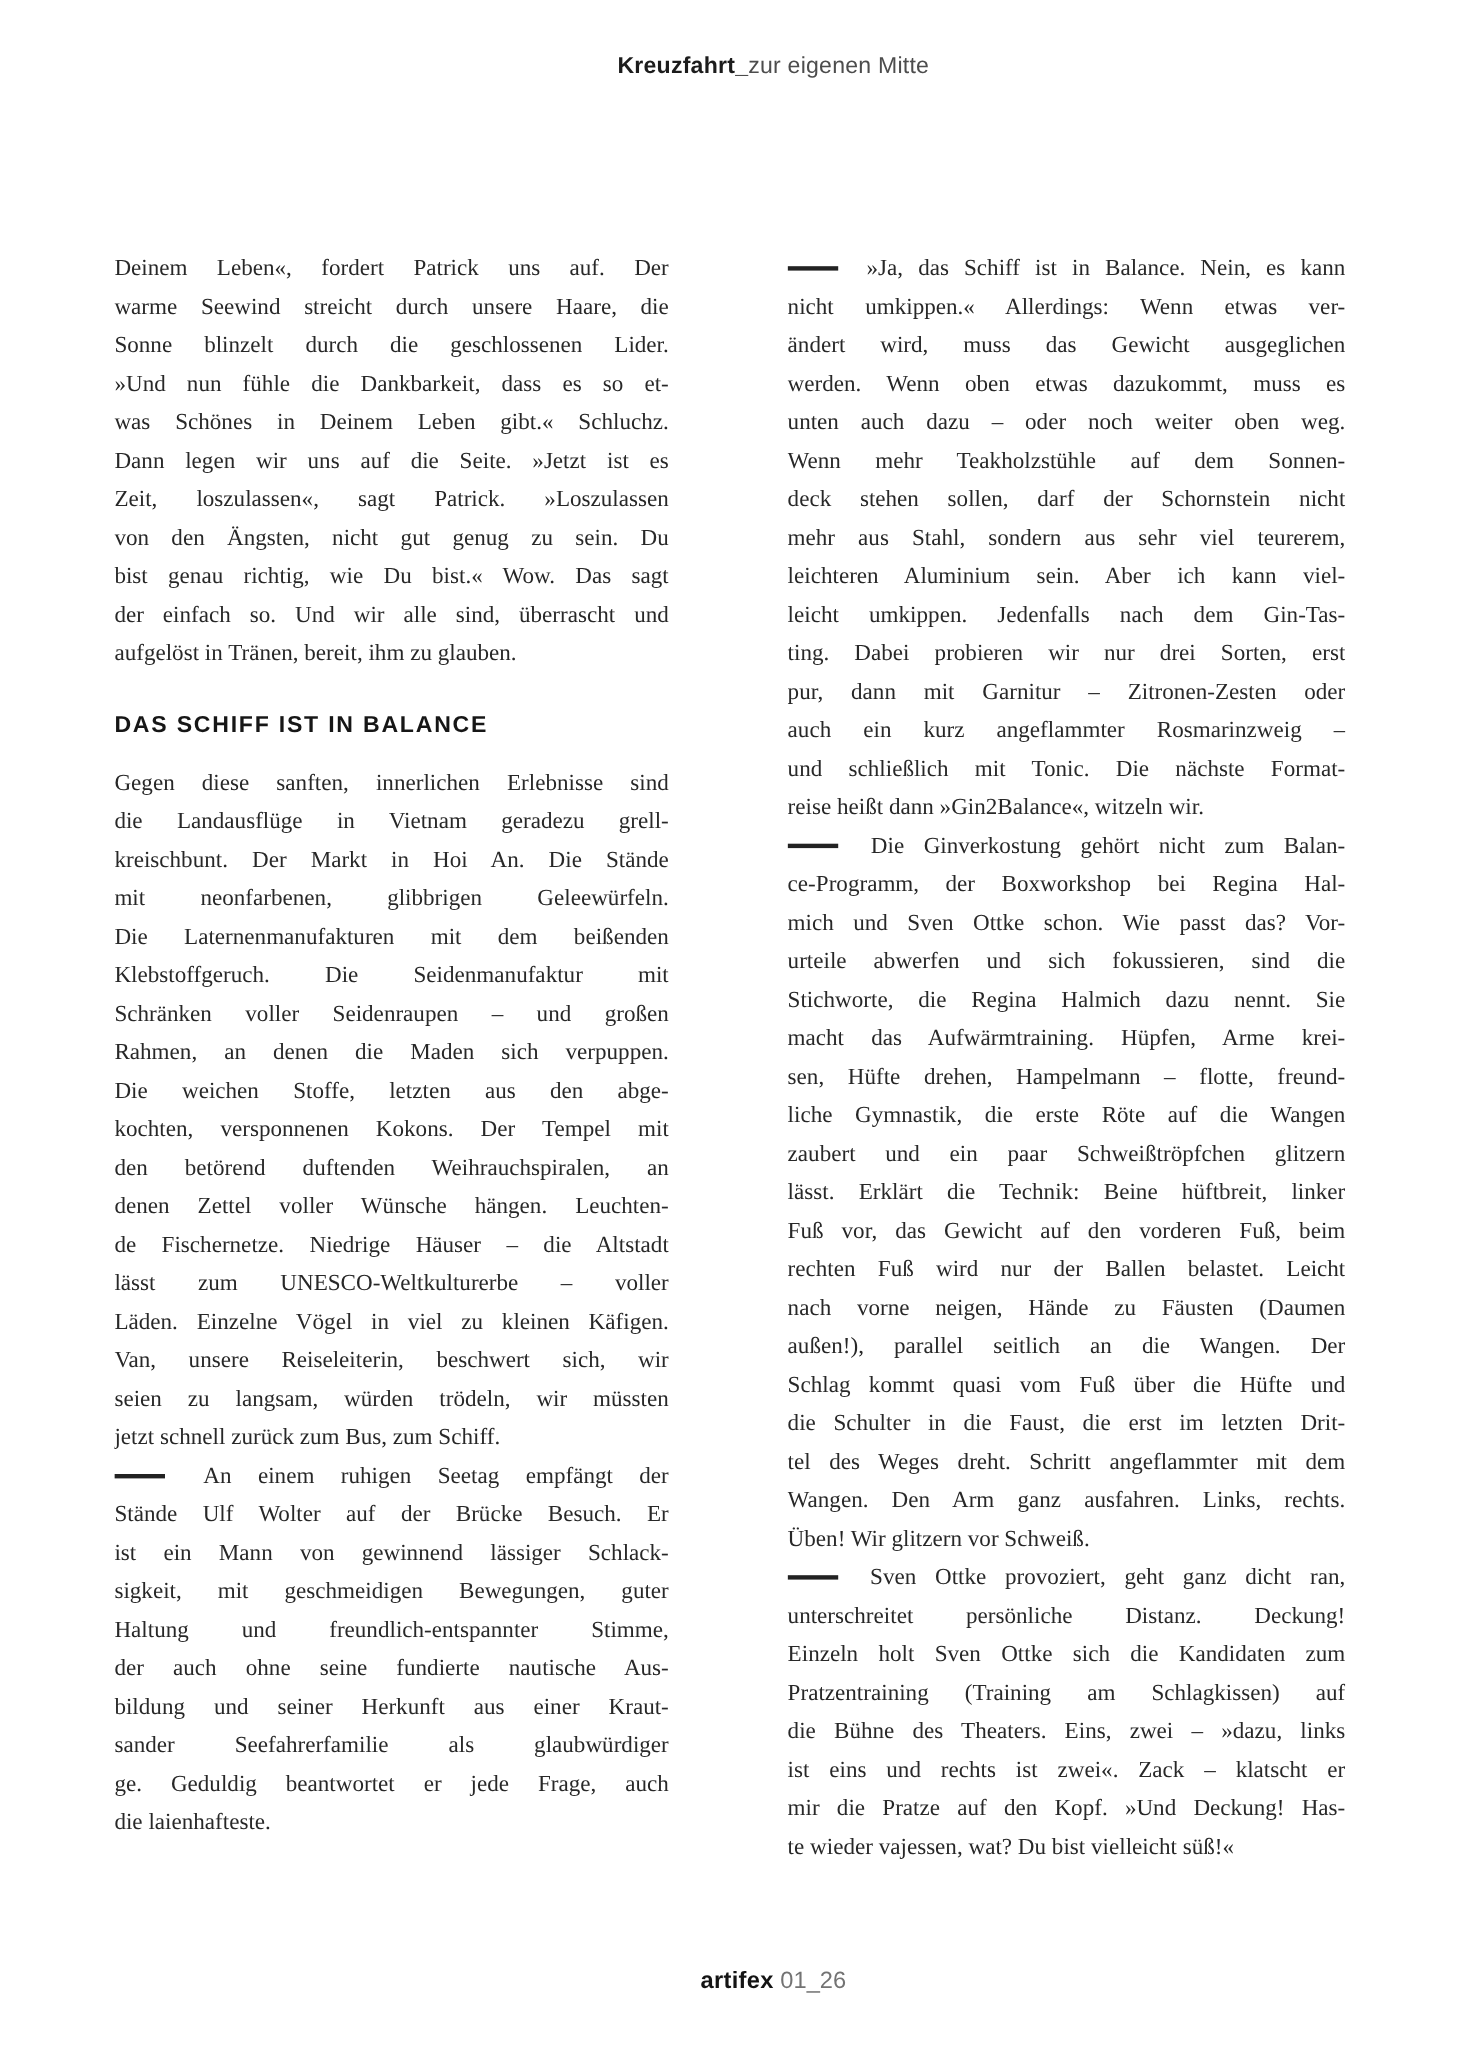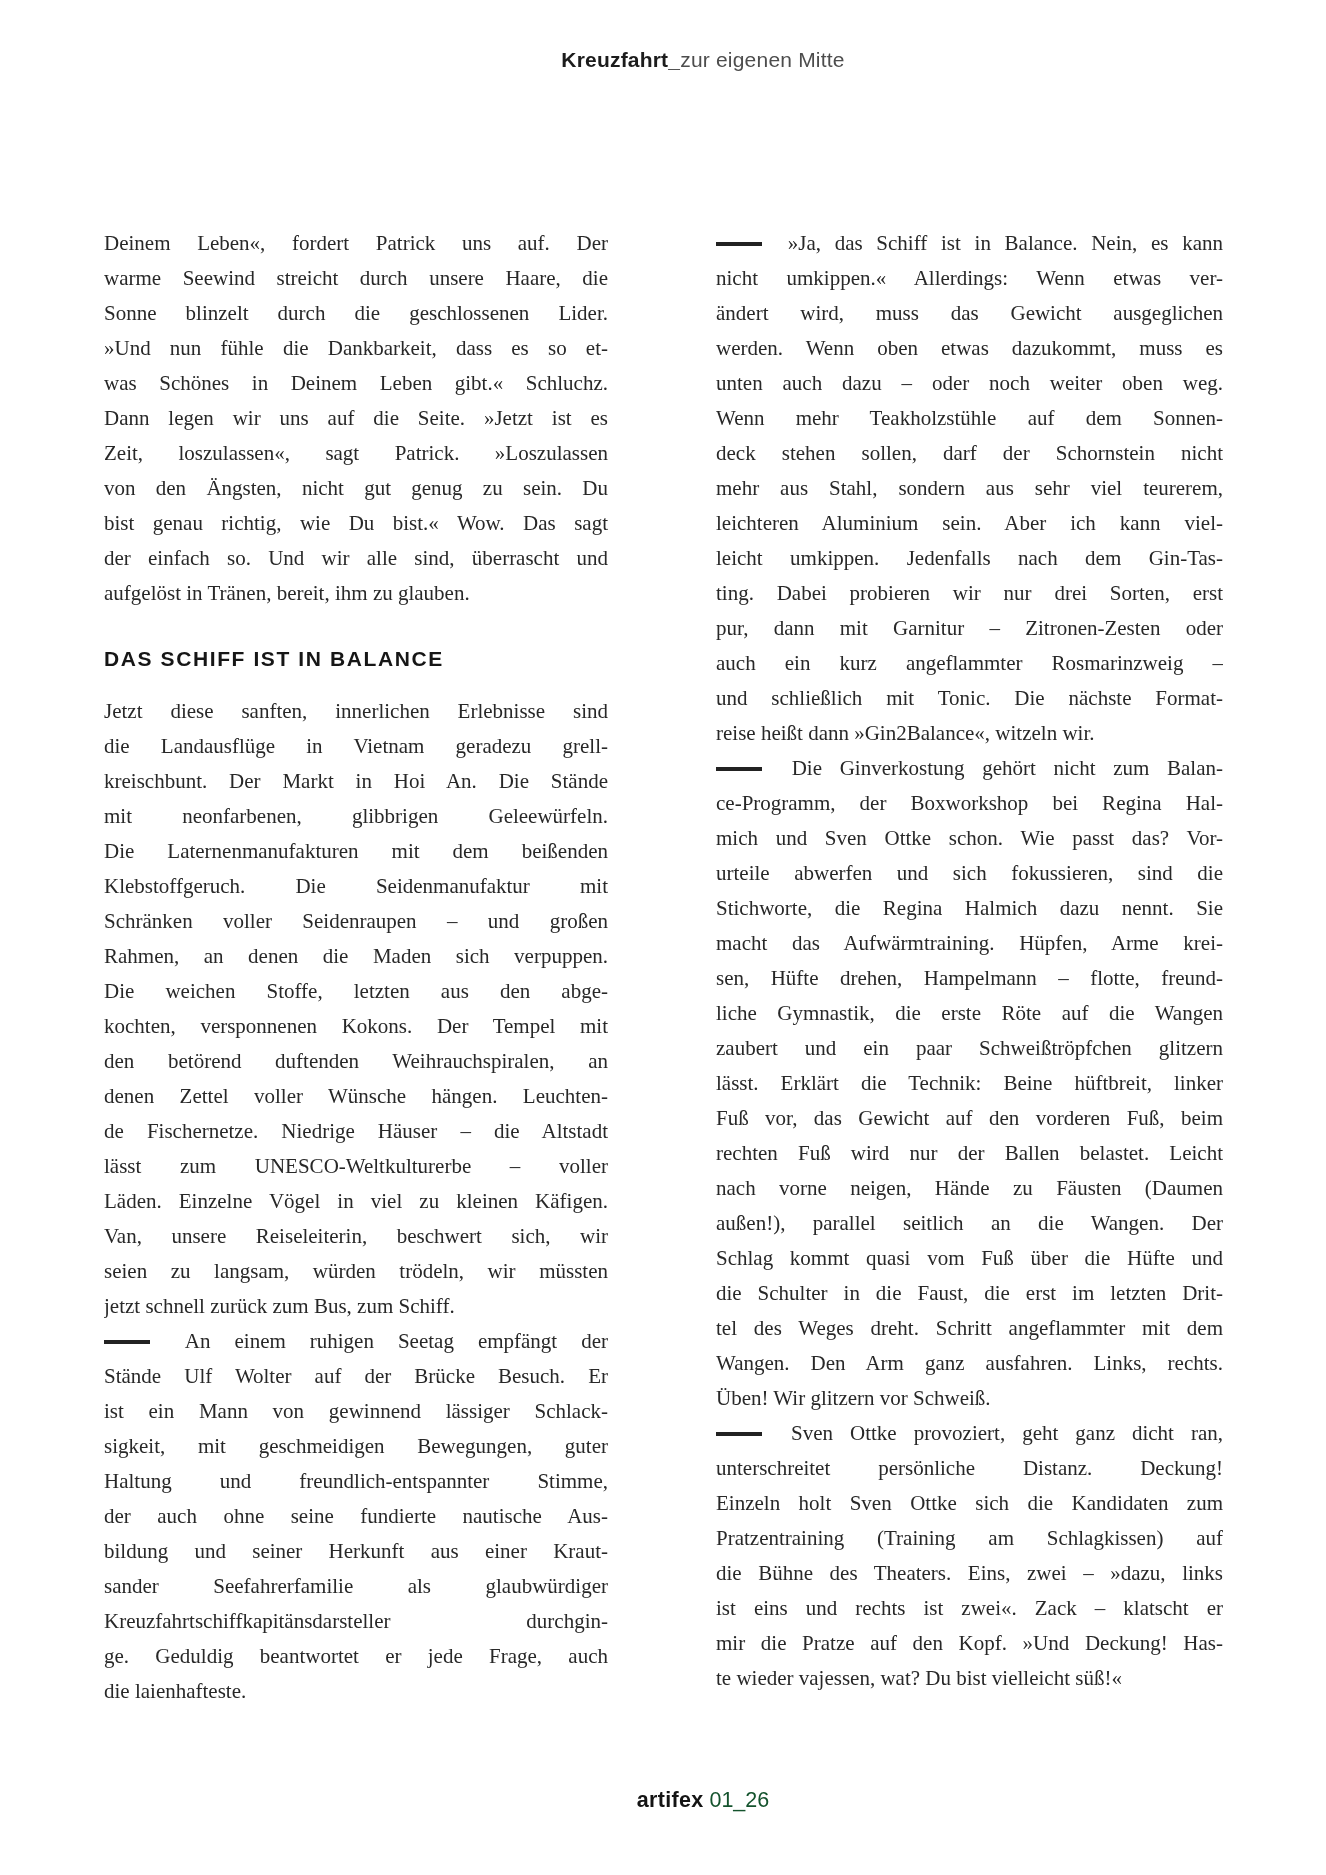--- a/index.html
+++ b/index.html
@@ -71,21 +71,21 @@
   .folio {
     position: absolute;
     top: 1788px;
     left: 0;
     width: 100%;
     text-align: center;
     font-family: "Liberation Sans", sans-serif;
     font-size: 21.5px;
   }
   .folio .brand { font-weight: bold; color: #141414; letter-spacing: 0.3px; }
-  .folio .issue { font-weight: normal; color: #14532d; margin-left: 6px; }
+  .folio .issue { font-weight: normal; color: #737373; margin-left: 6px; }
 </style>
 </head>
 <body>
 
 <div class="page">
 
   <div class="running-head">
     <span class="rh-bold">Kreuzfahrt_</span><span class="rh-light">zur eigenen Mitte</span>
   </div>
 
@@ -95,21 +95,21 @@
       <div class="line">Sonne blinzelt durch die geschlossenen Lider.</div>
       <div class="line">»Und nun fühle die Dankbarkeit, dass es so et-</div>
       <div class="line">was Schönes in Deinem Leben gibt.« Schluchz.</div>
       <div class="line">Dann legen wir uns auf die Seite. »Jetzt ist es</div>
       <div class="line">Zeit, loszulassen«, sagt Patrick. »Loszulassen</div>
       <div class="line">von den Ängsten, nicht gut genug zu sein. Du</div>
       <div class="line">bist genau richtig, wie Du bist.« Wow. Das sagt</div>
       <div class="line">der einfach so. Und wir alle sind, überrascht und</div>
       <div class="line last">aufgelöst in Tränen, bereit, ihm zu glauben.</div>
       <div class="heading">DAS SCHIFF IST IN BALANCE</div>
-      <div class="line">Jetzt diese sanften, innerlichen Erlebnisse sind</div>
+      <div class="line">Gegen diese sanften, innerlichen Erlebnisse sind</div>
       <div class="line">die Landausflüge in Vietnam geradezu grell-</div>
       <div class="line">kreischbunt. Der Markt in Hoi An. Die Stände</div>
       <div class="line">mit neonfarbenen, glibbrigen Geleewürfeln.</div>
       <div class="line">Die Laternenmanufakturen mit dem beißenden</div>
       <div class="line">Klebstoffgeruch. Die Seidenmanufaktur mit</div>
       <div class="line">Schränken voller Seidenraupen – und großen</div>
       <div class="line">Rahmen, an denen die Maden sich verpuppen.</div>
       <div class="line">Die weichen Stoffe, letzten aus den abge-</div>
       <div class="line">kochten, versponnenen Kokons. Der Tempel mit</div>
       <div class="line">den betörend duftenden Weihrauchspiralen, an</div>
@@ -121,21 +121,20 @@
       <div class="line">seien zu langsam, würden trödeln, wir müssten</div>
       <div class="line last">jetzt schnell zurück zum Bus, zum Schiff.</div>
       <div class="line"><span class="dash"></span> An einem ruhigen Seetag empfängt der</div>
       <div class="line">Stände Ulf Wolter auf der Brücke Besuch. Er</div>
       <div class="line">ist ein Mann von gewinnend lässiger Schlack-</div>
       <div class="line">sigkeit, mit geschmeidigen Bewegungen, guter</div>
       <div class="line">Haltung und freundlich-entspannter Stimme,</div>
       <div class="line">der auch ohne seine fundierte nautische Aus-</div>
       <div class="line">bildung und seiner Herkunft aus einer Kraut-</div>
       <div class="line">sander Seefahrerfamilie als glaubwürdiger</div>
-      <div class="line">Kreuzfahrtschiffkapitänsdarsteller durchgin-</div>
       <div class="line">ge. Geduldig beantwortet er jede Frage, auch</div>
       <div class="line last">die laienhafteste.</div>
     </div>
 
   <div class="col col-right">
       <div class="line"><span class="dash"></span> »Ja, das Schiff ist in Balance. Nein, es kann</div>
       <div class="line">nicht umkippen.« Allerdings: Wenn etwas ver-</div>
       <div class="line">ändert wird, muss das Gewicht ausgeglichen</div>
       <div class="line">werden. Wenn oben etwas dazukommt, muss es</div>
       <div class="line">unten auch dazu – oder noch weiter oben weg.</div>

